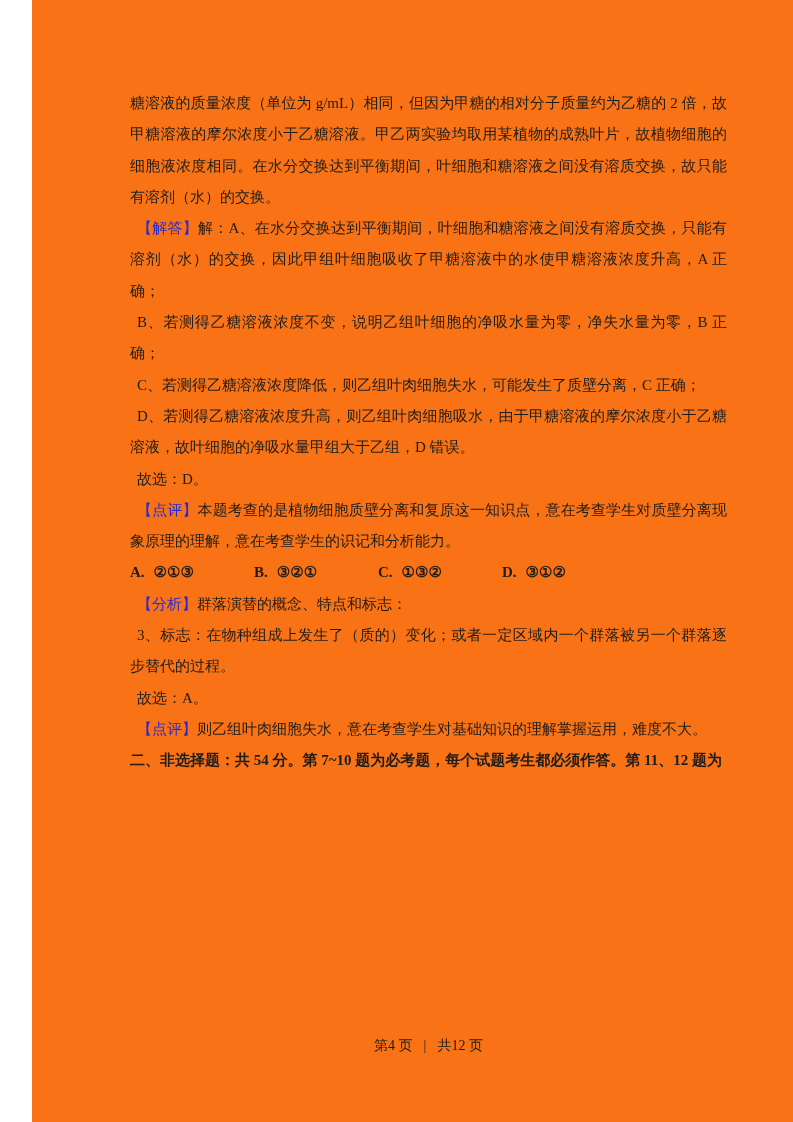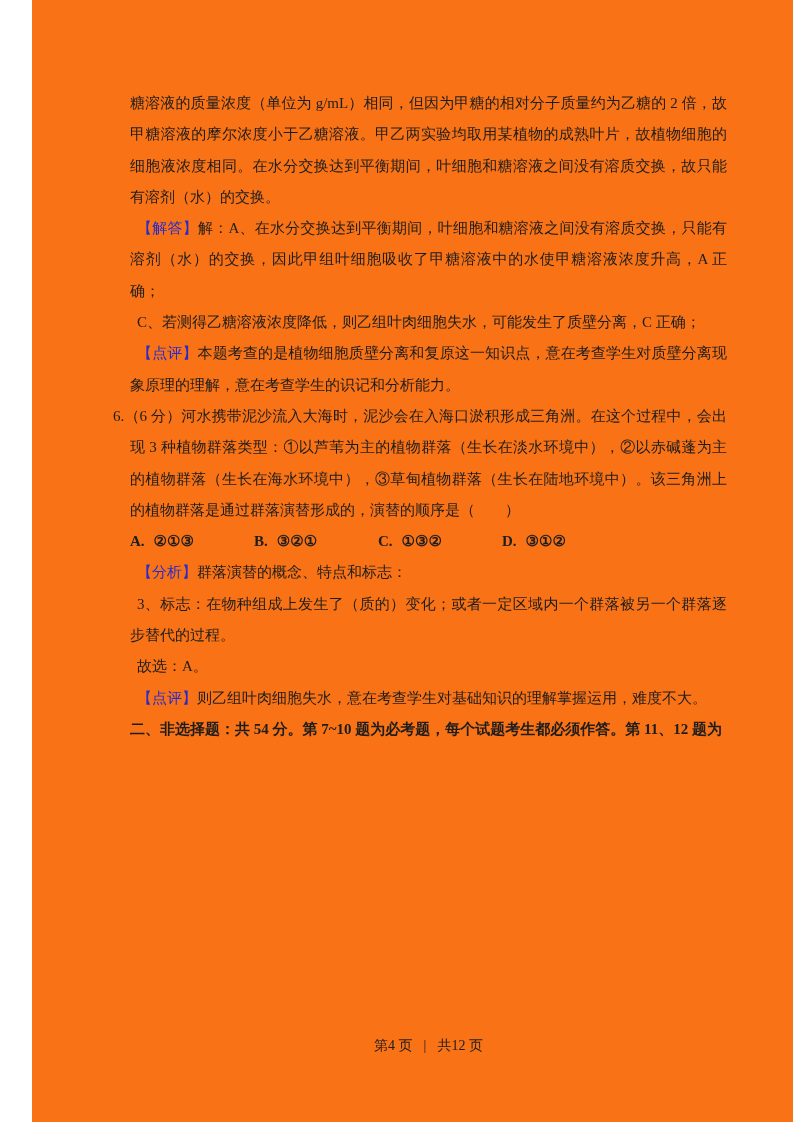--- a/index.html
+++ b/index.html
@@ -64,28 +64,30 @@
 </head>
 <body>
 
 <div class="page">
   <div class="content">
 
     <p class="ans-cont">糖溶液的质量浓度（单位为 g/mL）相同，但因为甲糖的相对分子质量约为乙糖的 2 倍，故甲糖溶液的摩尔浓度小于乙糖溶液。甲乙两实验均取用某植物的成熟叶片，故植物细胞的细胞液浓度相同。在水分交换达到平衡期间，叶细胞和糖溶液之间没有溶质交换，故只能有溶剂（水）的交换。</p>
 
     <p class="ans"><span class="label">【解答】</span><span>解：A、在水分交换达到平衡期间，叶细胞和糖溶液之间没有溶质交换，只能有溶剂（水）的交换，因此甲组叶细胞吸收了甲糖溶液中的水使甲糖溶液浓度升高，A 正确；</span></p>
 
+    <p class="ans">B、若测得乙糖溶液浓度不变，说明乙组叶细胞的净吸水量为零，净失水量为零，B 正确；</p>
 
     <p class="ans">C、若测得乙糖溶液浓度降低，则乙组叶肉细胞失水，可能发生了质壁分离，C 正确；</p>
 
+    <p class="ans">D、若测得乙糖溶液浓度升高，则乙组叶肉细胞吸水，由于甲糖溶液的摩尔浓度小于乙糖溶液，故叶细胞的净吸水量甲组大于乙组，D 错误。</p>
 
+    <p class="ans">故选：D。</p>
 
     <p class="ans"><span class="label">【点评】</span><span>本题考查的是植物细胞质壁分离和复原这一知识点，意在考查学生对质壁分离现象原理的理解，意在考查学生的识记和分析能力。</span></p>
 
-    <p class="q"><span>6.</span><span>（6 分）</span><span>河水携带泥沙流入大海时，泥沙会在入海口淤积形成三角洲。在这个过程中，会出现 3 种植物群落类型：①以芦苇为主的植物群落（生长在淡水环境中），②以赤碱蓬为主的植物群落（生长在海水环境中），③草甸植物群落（生长在陆地环境中）。该三角洲上的植物群落是通过群落演替形成的，演替的顺序是（　　）</span></p>
 
     <p class="opts">
       <span class="opt"><span class="ol">A.</span><span>②①③</span></span><span class="opt"><span class="ol">B.</span><span>③②①</span></span><span class="opt"><span class="ol">C.</span><span>①③②</span></span><span class="opt"><span class="ol">D.</span><span>③①②</span></span>
     </p>
 
     <p class="ans"><span class="label">【分析】</span><span>群落演替的概念、特点和标志：</span></p>
 
 
 
     <p class="ans">3、标志：在物种组成上发生了（质的）变化；或者一定区域内一个群落被另一个群落逐步替代的过程。</p>

